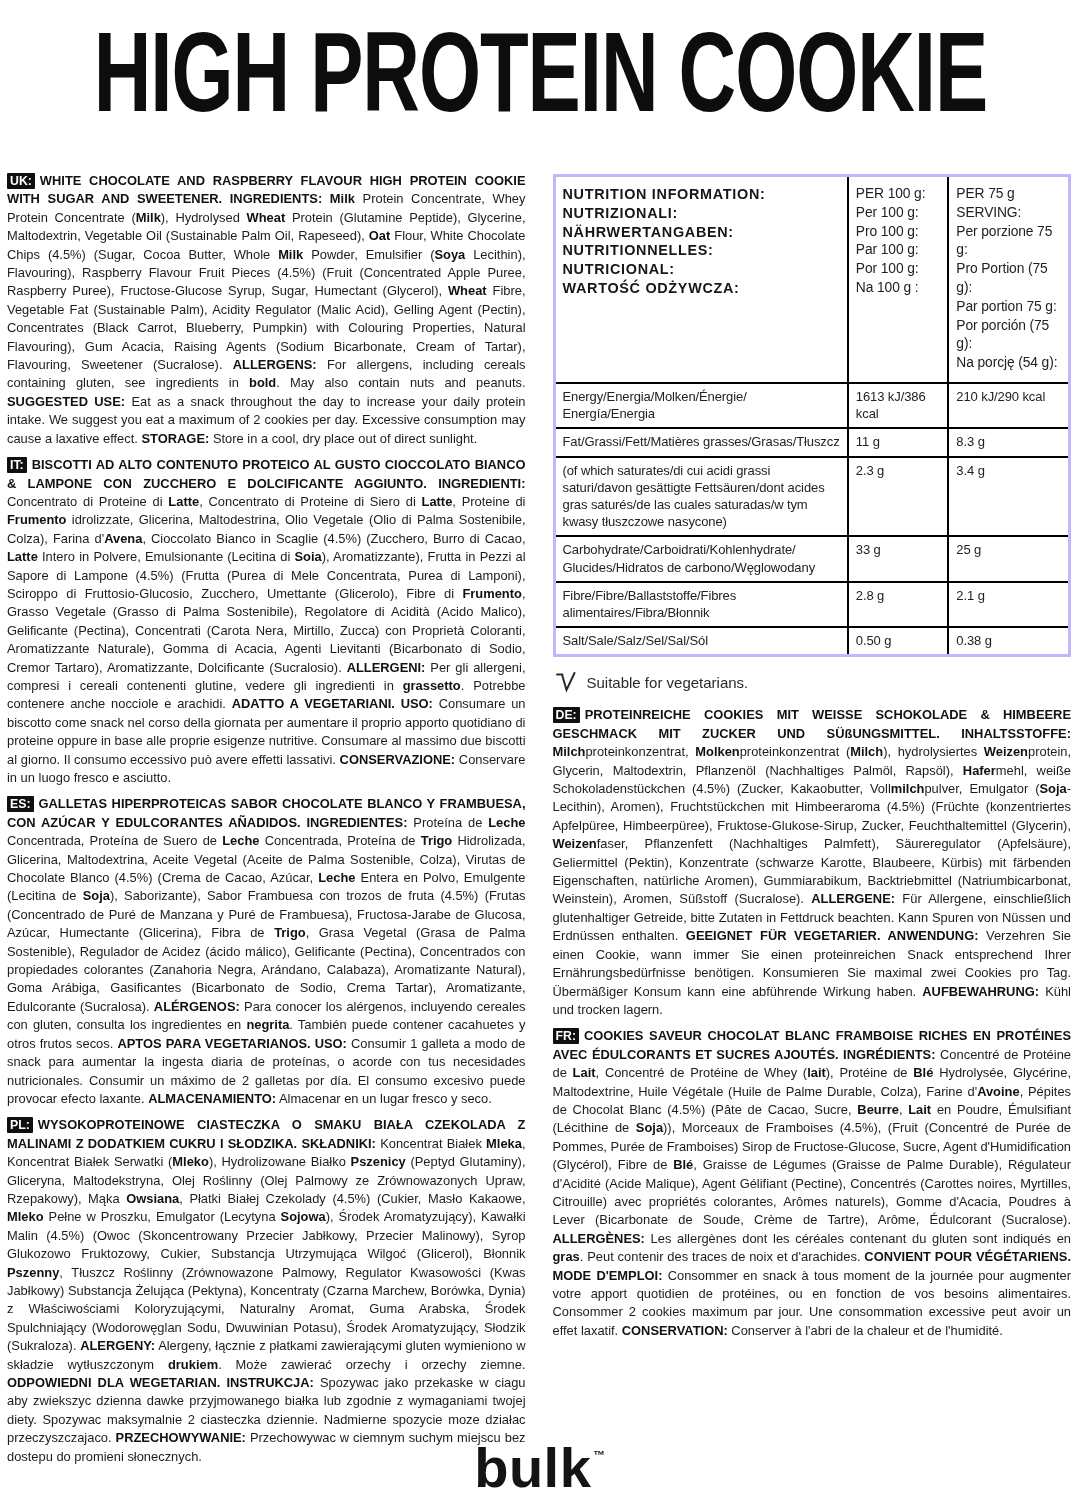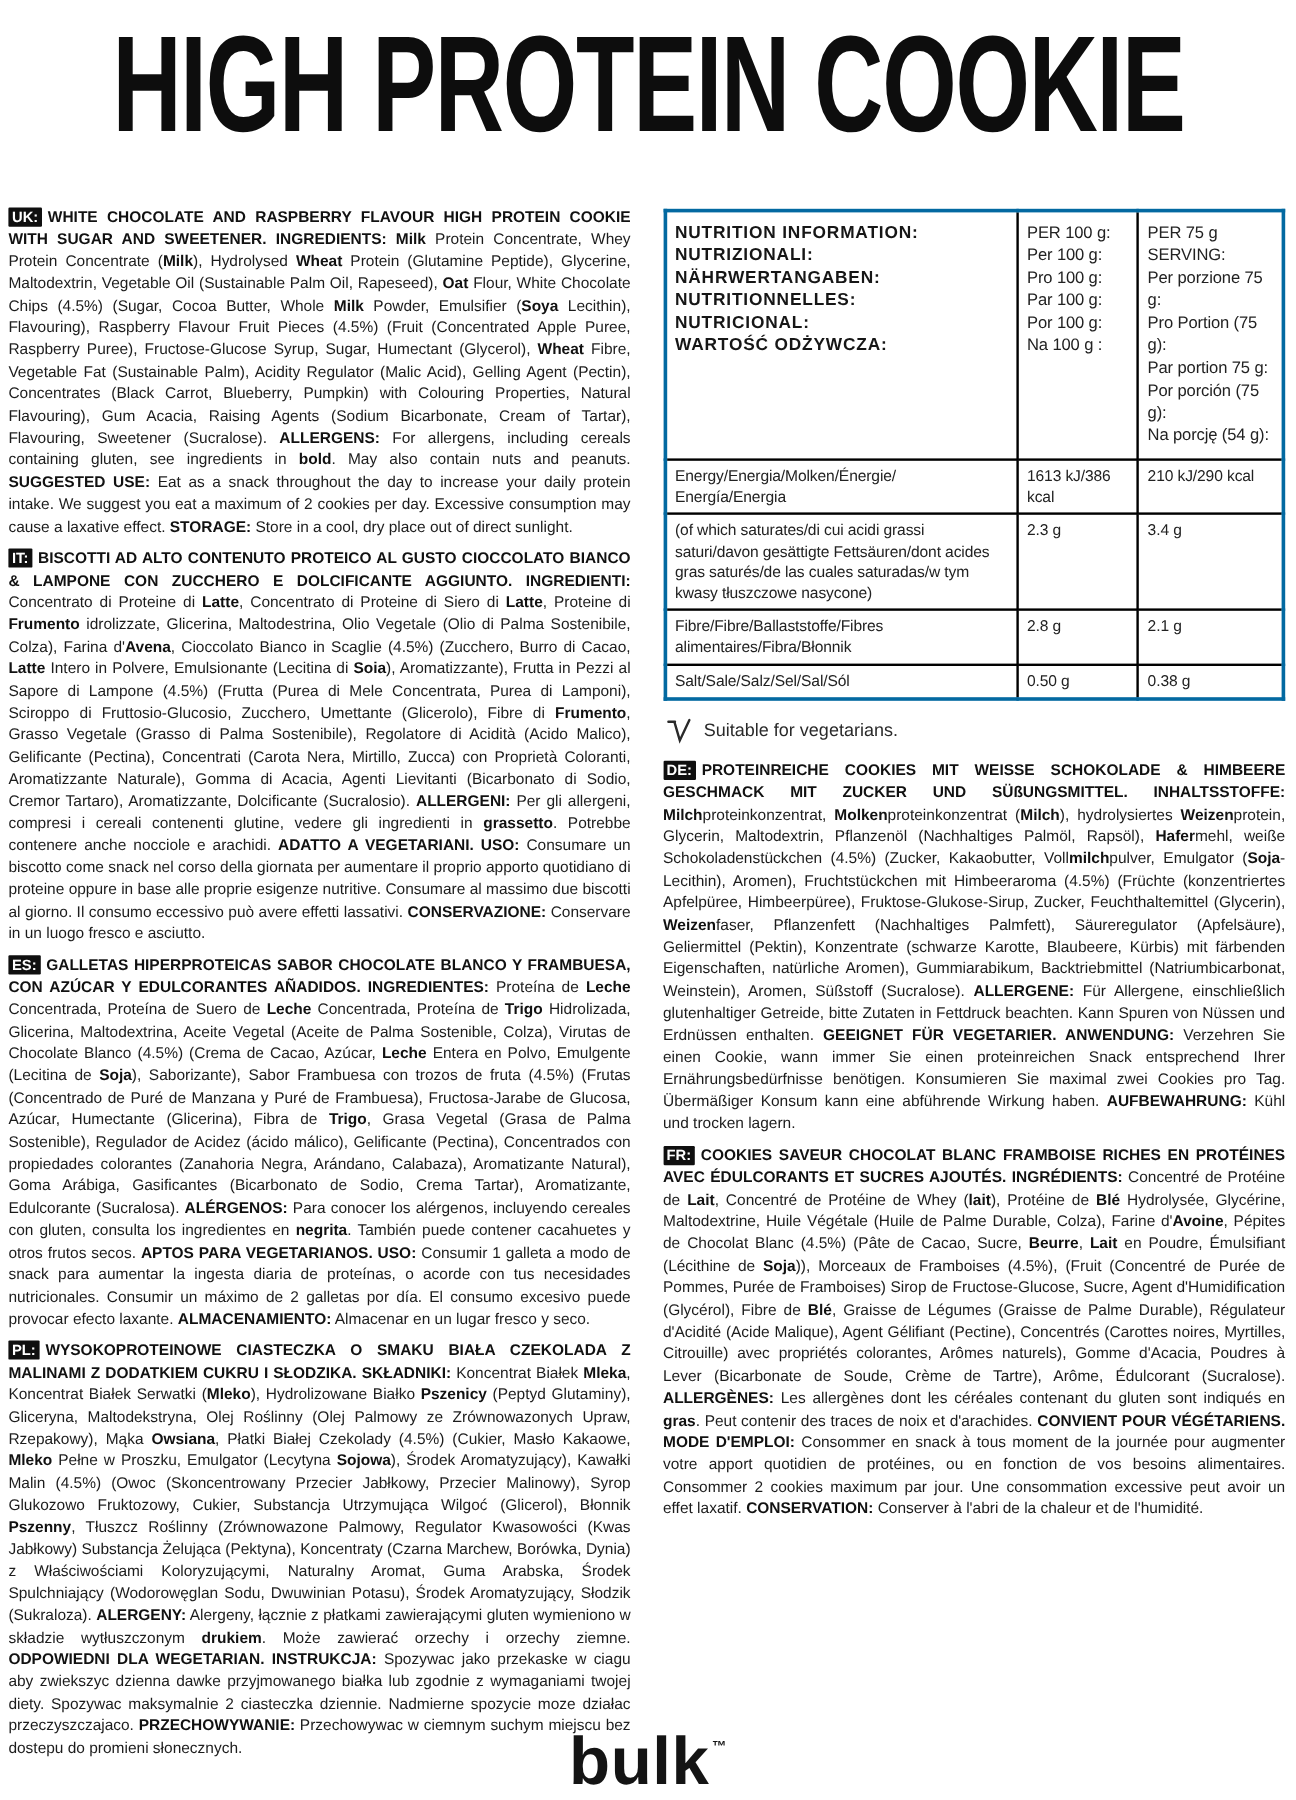--- a/index.html
+++ b/index.html
@@ -16,21 +16,21 @@
   
   .cols { display:flex; gap:27px; padding:0 9px 0 7px; align-items:flex-start; }
   .col { width:50%; }
   .sect { font-size:12.9px; line-height:18.4px; text-align:justify; margin:0 0 8px 0; color:#1c1c1c; }
   .sect b { font-weight:bold; color:#111; }
   .badge {
     display:inline-block; background:#0f0f0f; color:#fff; font-weight:bold;
     font-size:12.3px; line-height:14px; padding:1px 3px 1px 3px; margin-right:5px; border-radius:1px;
   }
   
-  .ntable { width:100%; border-collapse:collapse; border:3px solid #0369a1; table-layout:fixed; margin-top:2px; }
+  .ntable { width:100%; border-collapse:collapse; border:3px solid #c4b5fd; table-layout:fixed; margin-top:2px; }
   .ntable td { border:2px solid #000; vertical-align:top; padding:4px 7px 5px 7px;
                font-size:13px; line-height:17.2px; letter-spacing:-0.1px; color:#222; }
   .ntable tr.head td { padding-top:8px; padding-bottom:9px; }
   .hline1 { font-weight:bold; font-size:14.4px; line-height:18.8px; letter-spacing:0.7px; color:#161616; }
   .hline2 { font-size:13.8px; line-height:18.8px; color:#222; }
   
   .veg { display:flex; align-items:center; gap:10px; margin:14px 2px 13px 2px; font-size:15px; color:#2a2a2a; }
   .veg svg { flex:0 0 auto; }
   
   .brand { position:absolute; left:50%; bottom:4px; transform:translateX(-50%);
@@ -89,23 +89,33 @@
             <div class="hline2">Por porción (75 g):</div>
             <div class="hline2">Na porcję (54 g):</div>
           </td>
         </tr>
         <tr>
           <td>Energy/Energia/Molken/Énergie/ Energía/Energia</td>
           <td>1613 kJ/386 kcal</td>
           <td>210 kJ/290 kcal</td>
         </tr>
         <tr>
+          <td>Fat/Grassi/Fett/Matières grasses/Grasas/Tłuszcz</td>
+          <td>11 g</td>
+          <td>8.3 g</td>
+        </tr>
+        <tr>
           <td>(of which saturates/di cui acidi grassi saturi/davon gesättigte Fettsäuren/dont acides gras saturés/de las cuales saturadas/w tym kwasy tłuszczowe nasycone)</td>
           <td>2.3 g</td>
           <td>3.4 g</td>
+        </tr>
+        <tr>
+          <td>Carbohydrate/Carboidrati/Kohlenhydrate/ Glucides/Hidratos de carbono/Węglowodany</td>
+          <td>33 g</td>
+          <td>25 g</td>
         </tr>
         <tr>
           <td>Fibre/Fibre/Ballaststoffe/Fibres alimentaires/Fibra/Błonnik</td>
           <td>2.8 g</td>
           <td>2.1 g</td>
         </tr>
         <tr>
           <td>Salt/Sale/Salz/Sel/Sal/Sól</td>
           <td>0.50 g</td>
           <td>0.38 g</td>

